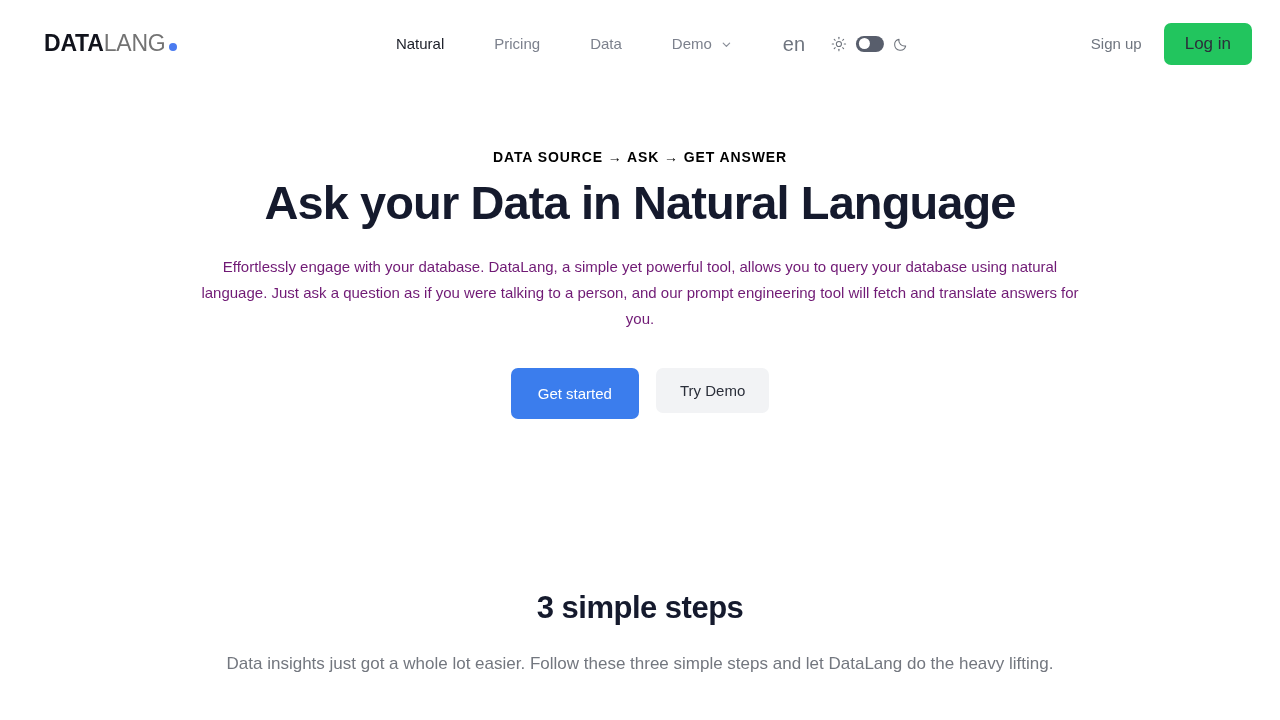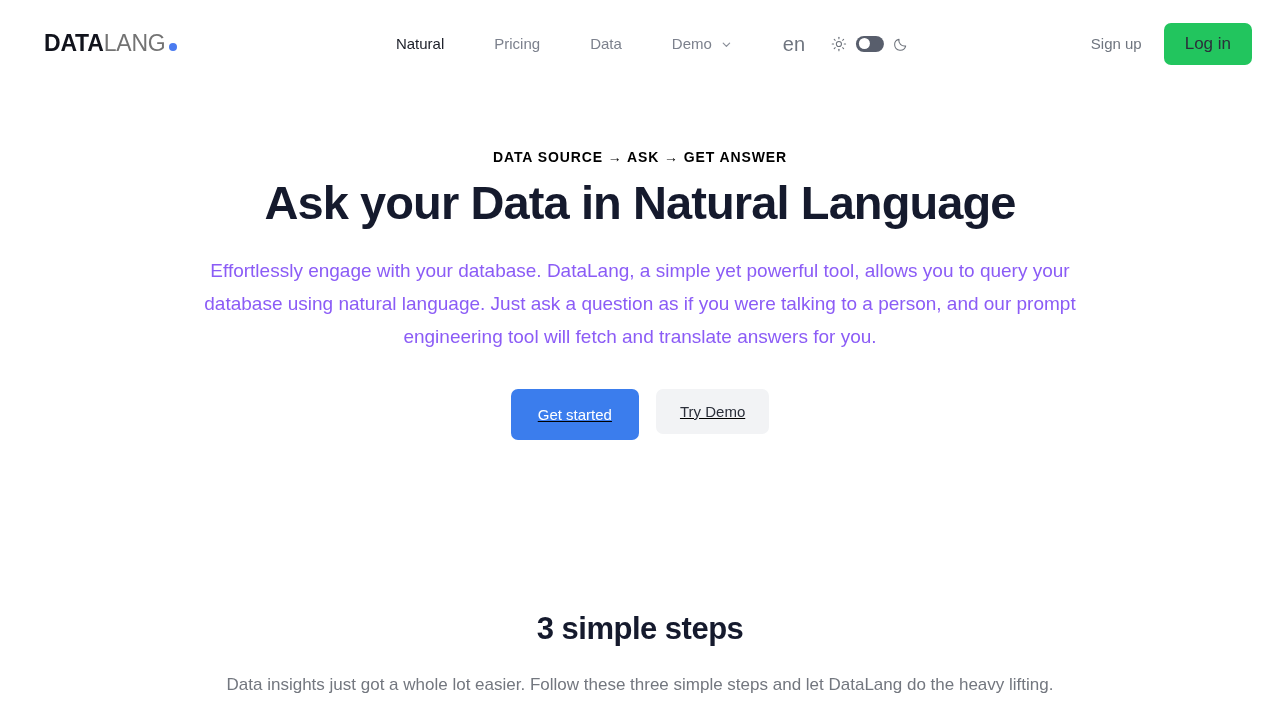--- a/index.html
+++ b/index.html
@@ -140,34 +140,33 @@
   }
   .hero-title {
     font-size:47px;
     font-weight:700;
     color:#151a2d;
     letter-spacing:-0.9px;
     line-height:1.12;
     margin-bottom:24px;
   }
   .hero-sub {
-    font-size:19px;
-    color:#8b5cf6;
+    font-size:15px;
+    color:#701a75;
     line-height:1.74;
     max-width:900px;
     margin:0 auto;
   }
 
   .cta-row {
     margin-top:36px;
     display:flex;
     justify-content:center;
     align-items:flex-start;
     gap:17px;
-    text-decoration:underline;
   }
   .btn {
     font-family:inherit;
     font-size:15px;
     border:none;
     cursor:pointer;
     border-radius:7px;
     white-space:nowrap;
   }
   .btn-primary {

